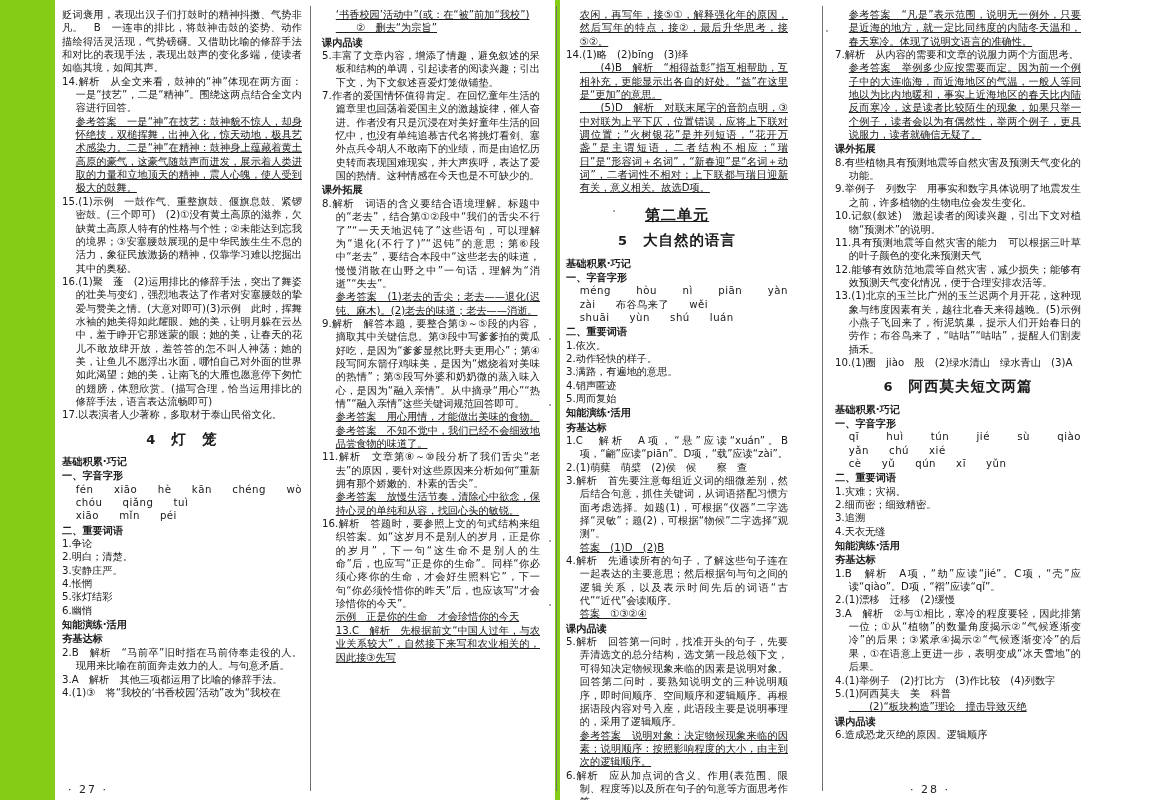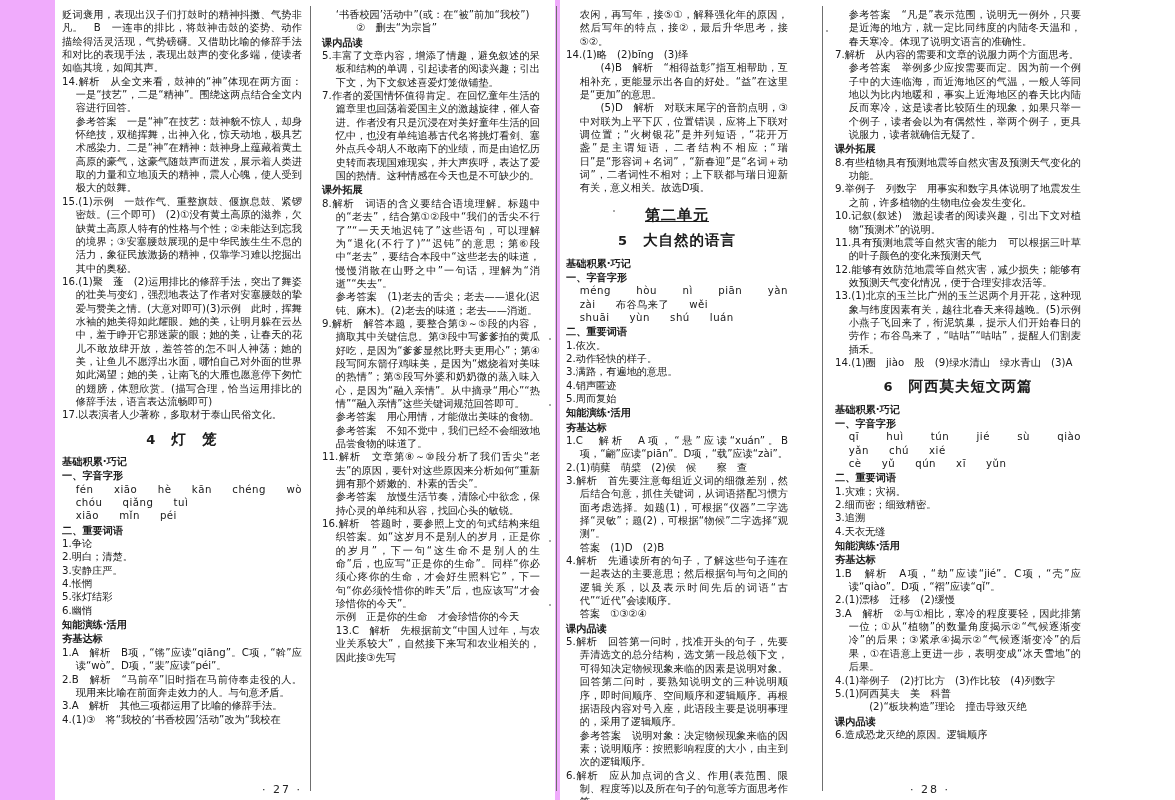--- a/index.html
+++ b/index.html
@@ -3,21 +3,21 @@
 <meta charset="utf-8">
 <style>
   html,body{margin:0;padding:0;}
   body{
     width:1175px;height:800px;overflow:hidden;
     background:#ffffff;
     font-family:"DejaVu Sans","Liberation Sans",sans-serif;
   }
   #scan{
     position:relative;width:928px;height:800px;
-    background:#f0abfc;
+    background:#84cc16;
   }
   
   .page{
     position:absolute;top:0;height:800px;background:#ffffff;
   }
   #page-left{left:55px;width:500px;}
   #page-right{left:560px;width:560px;}
 
   .col{
     position:absolute;top:8px;
@@ -34,40 +34,40 @@
 
   
   .rule{position:absolute;top:6px;width:1px;height:785px;background:#6f6f6f;}
   #rule1{left:310px;}
   #rule2{left:556px;}
   #rule3{left:822px;}
 
   
   .p{margin:0 0 0 0;}
   .hang{padding-left:1.35em;text-indent:-1.35em;}
-  .ind{padding-left:1.35em;}
+  .ind{padding-left:1.35em;text-decoration:underline;}
   .sec-unit{
     text-align:center;font-weight:bold;font-size:15px;
     letter-spacing:1px;margin:14px 0 12px 0;text-decoration:underline;
   }
   .sec-lesson{
     text-align:center;font-weight:bold;font-size:14.5px;
     letter-spacing:1px;margin:11px 0 9px 0;
   }
   .sec-lesson .num{margin-right:1.15em;font-size:13px;}
   .subhead{font-weight:bold;margin:1px 0 0 0;}
   .py{
     padding-left:1.35em;letter-spacing:.5px;word-spacing:.55em;
     font-family:"DejaVu Sans","Liberation Sans",sans-serif;
   }
   .pageno{
     position:absolute;bottom:4px;font-size:11px;letter-spacing:2px;
     color:#232323;
   }
-  #pn-left{left:62px;width:240px;text-align:right;}
+  #pn-left{left:68px;width:240px;text-align:left;}
   #pn-right{left:807px;width:246px;text-align:center;}
 
   
   .speck{position:absolute;width:2px;height:2px;background:#8c8c8c;border-radius:50%;}
 </style>
 </head>
 <body>
 
 <div id="scan">
 
@@ -103,21 +103,20 @@
     <div class="p py">xiāo　 mǐn　 péi</div>
     <div class="p subhead">二、重要词语</div>
     <div class="p">1.争论</div>
     <div class="p">2.明白；清楚。</div>
     <div class="p">3.安静庄严。</div>
     <div class="p">4.怅惘</div>
     <div class="p">5.张灯结彩</div>
     <div class="p">6.幽悄</div>
     <div class="p subhead">知能演练·活用</div>
     <div class="p subhead">夯基达标</div>
-    <div class="p hang">1.A　解析　B项，“锵”应读“qiāng”。C项，“斡”应读“wò”。D项，“裴”应读“péi”。</div>
     <div class="p hang">2.B　解析　“马前卒”旧时指在马前侍奉走役的人。现用来比喻在前面奔走效力的人。与句意矛盾。</div>
     <div class="p hang">3.A　解析　其他三项都运用了比喻的修辞手法。</div>
     <div class="p hang">4.(1)③　将“我校的‘书香校园’活动”改为“我校在</div>
   </div>
 
   <div class="col" id="col2">
     <div class="p ind">‘书香校园’活动中”(或：在“被”前加“我校”)</div>
     <div class="p ind">　　②　删去“为宗旨”</div>
     <div class="p subhead">课内品读</div>
     <div class="p hang">5.丰富了文章内容，增添了情趣，避免叙述的呆板和结构的单调，引起读者的阅读兴趣；引出下文，为下文叙述喜爱灯笼做铺垫。</div>
@@ -175,21 +174,21 @@
     <div class="p ind">参考答案　“凡是”表示范围，说明无一例外，只要是近海的地方，就一定比同纬度的内陆冬天温和，春天寒冷。体现了说明文语言的准确性。</div>
     <div class="p hang">7.解析　从内容的需要和文章的说服力两个方面思考。</div>
     <div class="p ind">参考答案　举例多少应按需要而定。因为前一个例子中的大连临海，而近海地区的气温，一般人等同地以为比内地暖和，事实上近海地区的春天比内陆反而寒冷，这是读者比较陌生的现象，如果只举一个例子，读者会以为有偶然性，举两个例子，更具说服力，读者就确信无疑了。</div>
     <div class="p subhead">课外拓展</div>
     <div class="p hang">8.有些植物具有预测地震等自然灾害及预测天气变化的功能。</div>
     <div class="p hang">9.举例子　列数字　用事实和数字具体说明了地震发生之前，许多植物的生物电位会发生变化。</div>
     <div class="p hang">10.记叙(叙述)　激起读者的阅读兴趣，引出下文对植物“预测术”的说明。</div>
     <div class="p hang">11.具有预测地震等自然灾害的能力　可以根据三叶草的叶子颜色的变化来预测天气</div>
     <div class="p hang">12.能够有效防范地震等自然灾害，减少损失；能够有效预测天气变化情况，便于合理安排农活等。</div>
     <div class="p hang">13.(1)北京的玉兰比广州的玉兰迟两个月开花，这种现象与纬度因素有关，越往北春天来得越晚。(5)示例　小燕子飞回来了，衔泥筑巢，提示人们开始春日的劳作；布谷鸟来了，“咕咕”“咕咕”，提醒人们割麦插禾。</div>
-    <div class="p hang">14.(1)圈　jiào　殷　(9)绿水清山　绿水青山　(3)A</div>
+    <div class="p hang">10.(1)圈　jiào　殷　(2)绿水清山　绿水青山　(3)A</div>
 
     <div class="sec-lesson">
       <span class="num">6</span><span>阿西莫夫短文两篇</span>
     </div>
 
     <div class="p subhead">基础积累·巧记</div>
     <div class="p subhead">一、字音字形</div>
     <div class="p py">qī　 huì　 tún　 jié　 sù　 qiào　 yǎn　 chú　 xié</div>
     <div class="p py">cè　 yǔ　 qún　 xī　 yǔn</div>
     <div class="p subhead">二、重要词语</div>

